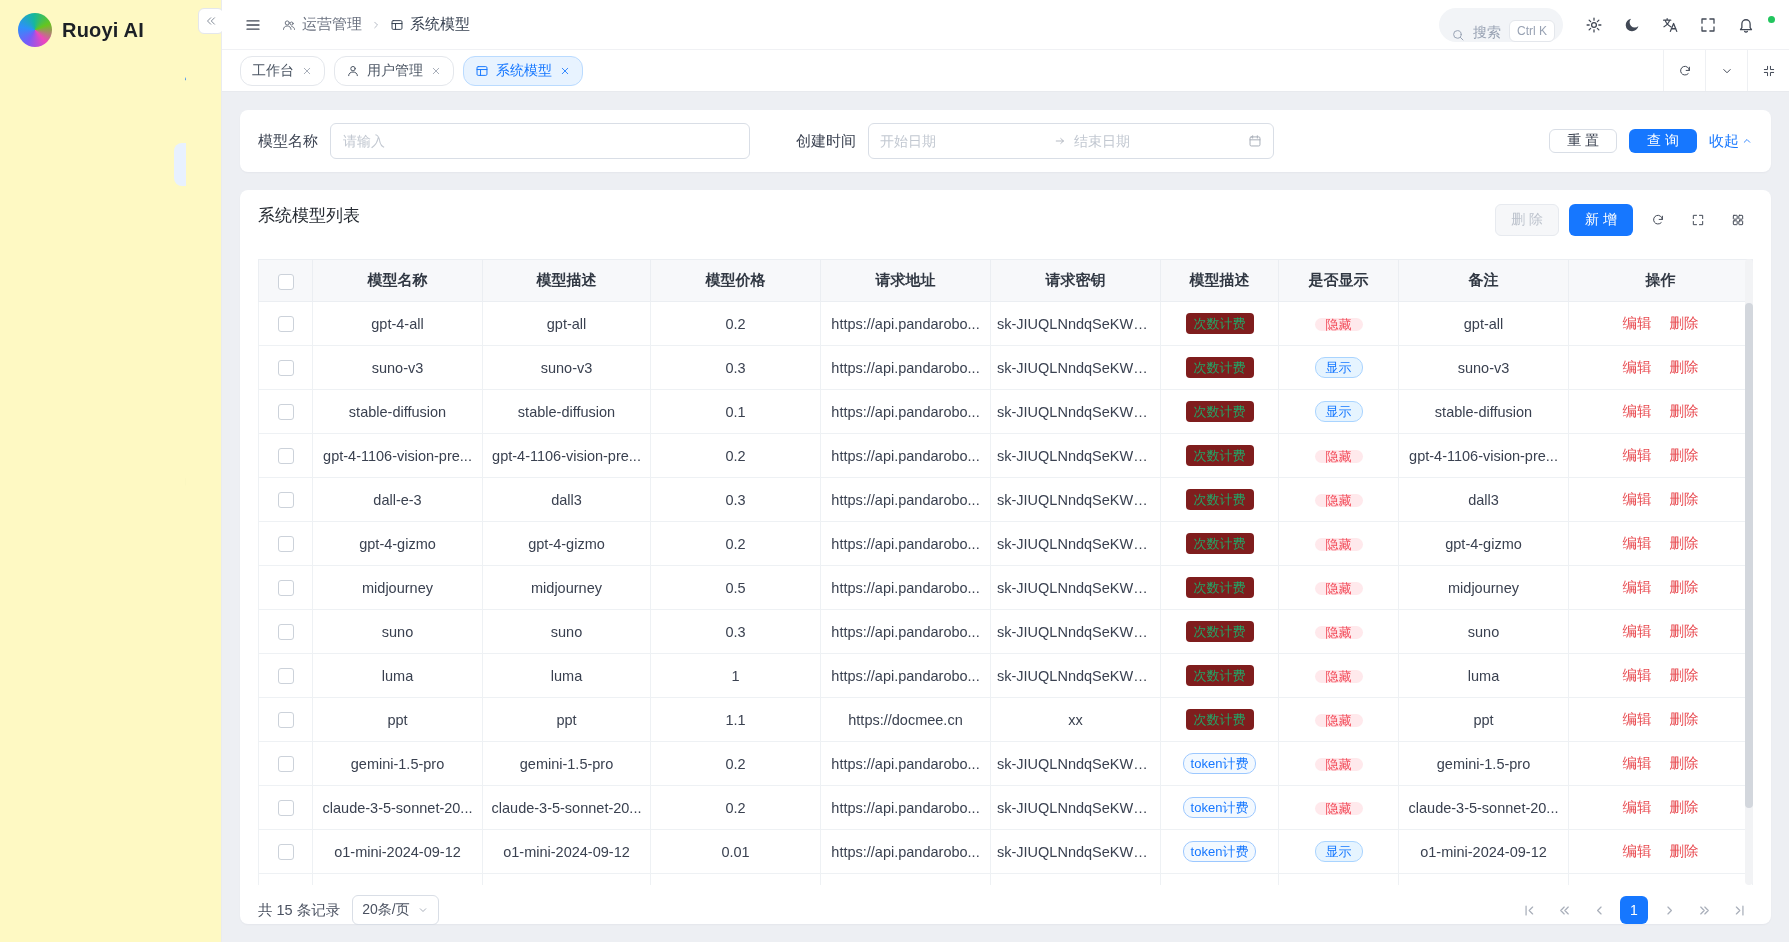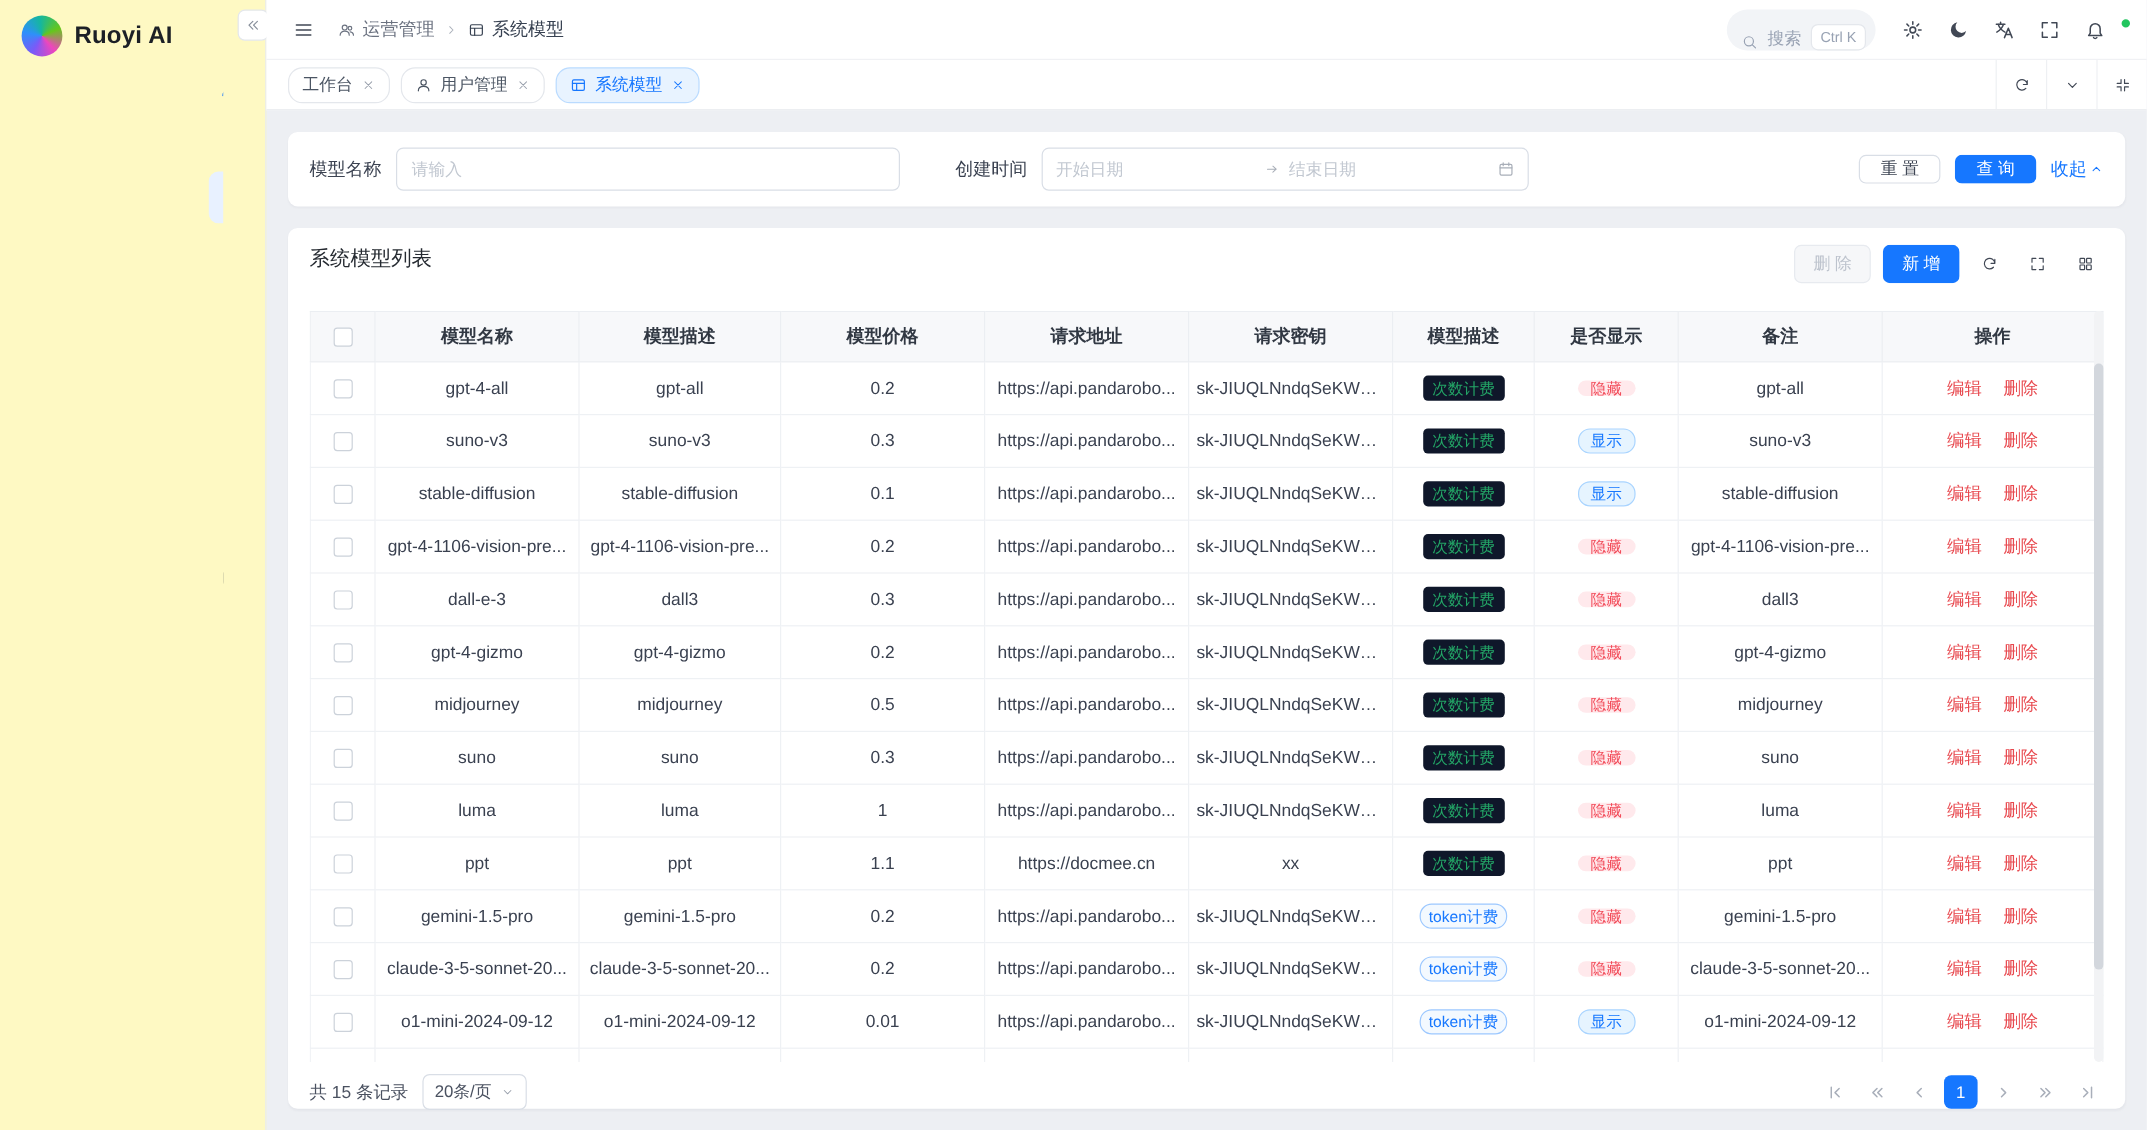--- a/index.html
+++ b/index.html
@@ -72,21 +72,21 @@
 .card-title{font-size:17px;font-weight:500;color:#252a31}
 .card-tools{margin-left:auto;display:flex;align-items:center;gap:10px}
 .btn-sm{height:32px;padding:0 15px;font-size:14px}
 .tool-icon{width:30px;height:30px;display:flex;align-items:center;justify-content:center;color:#414855;cursor:pointer;border-radius:6px}
 .table-wrap{flex:none;height:626px;position:relative;overflow:hidden}
 table{width:100%;border-collapse:collapse;table-layout:fixed}
 thead th{height:42px;background:#f7f8fa;border:1px solid #ebeef2;font-size:15px;font-weight:700;color:#313843;text-align:center;padding:0 6px}
 tbody td{height:44px;border:1px solid #eef1f4;font-size:14.5px;color:#3a4150;text-align:center;padding:0 6px;white-space:nowrap;overflow:hidden;text-overflow:ellipsis;background:#fff}
 .cb{display:inline-block;width:16px;height:16px;border:1px solid #ccd2da;border-radius:3px;background:#fff;vertical-align:middle;cursor:pointer}
 .tag{display:inline-block;font-size:13px;line-height:1;padding:4px 8px;border-radius:4px;white-space:nowrap}
-.tag.t-count{background:#0f172a;color:#23a566}
+.tag.t-count{background:#7f1d1d;color:#23a566}
 .tag.t-token{background:#f3f9ff;color:#1677ff;border:1px solid #9cc8ff;border-radius:10px;padding:3px 7px}
 .tag.t-hidden{background:#ffe9ec;color:#f24a58;border-radius:10px;padding:0 11px}
 .tag.t-shown{background:#e6f4ff;color:#1677ff;border:1px solid #a9d4ff;border-radius:10px;padding:3px 10px}
 .op-link{font-size:14.5px;color:#e8494f;cursor:pointer;margin:0 7px;text-decoration:none}
 .vscroll{position:absolute;top:0;right:0;bottom:0;width:8px;background:#f2f3f5;border-radius:4px}
 .vthumb{position:absolute;top:44px;right:0;width:8px;height:505px;background:#d3d7dd;border-radius:4px;cursor:pointer}
 
 .card-foot{flex:1;display:flex;align-items:center;min-height:50px}
 .foot-left{display:flex;align-items:center;gap:12px;color:#4a5160;font-size:14.5px}
 .size-select{height:30px;border:1px solid #d9dee6;border-radius:6px;display:flex;align-items:center;gap:7px;padding:0 9px;cursor:pointer;color:#4a5160;font-size:14px}

